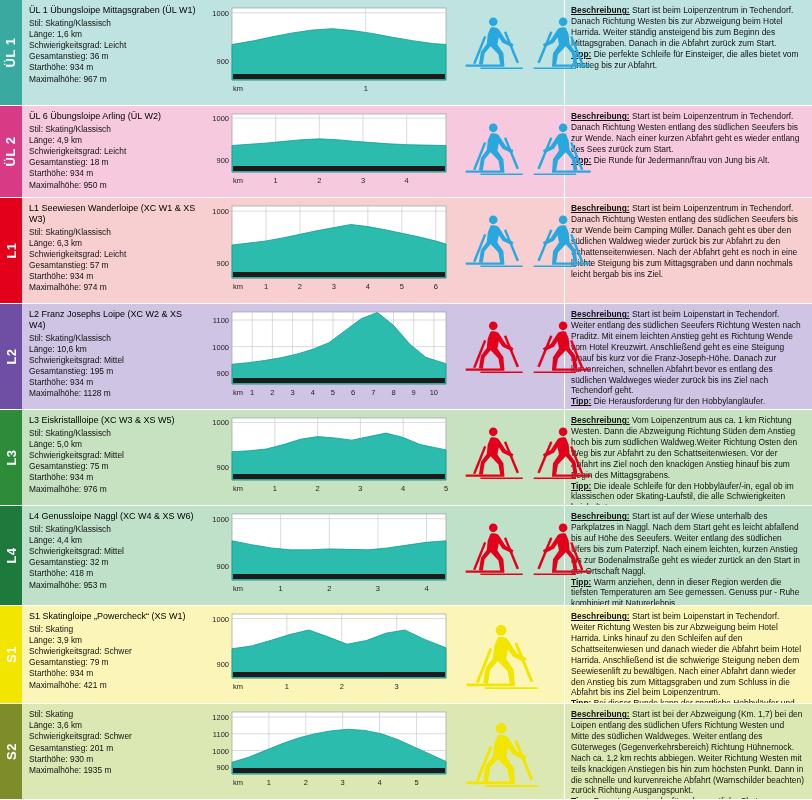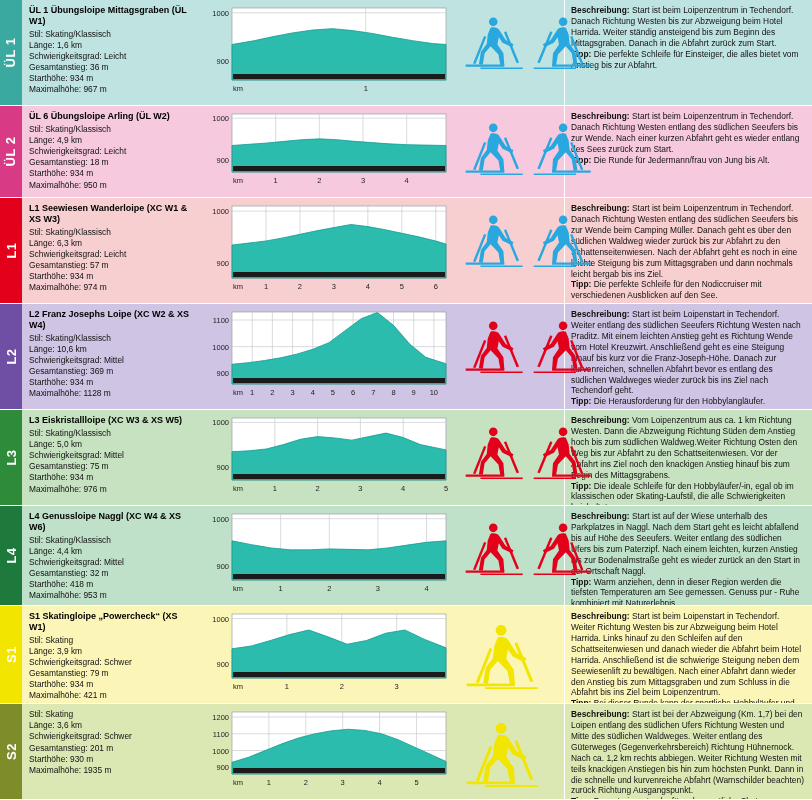--- a/index.html
+++ b/index.html
@@ -37,21 +37,21 @@
     display: block;
   }
   .info {
     flex: 0 0 178px;
     padding: 5px 4px 4px 7px;
     font-size: 8.4px;
     line-height: 1.33;
     color: #111;
   }
   .info .title {
-    font-weight: bold;
+    font-weight: normal;
     font-size: 9px;
     margin-bottom: 2px;
     color: #000;
     line-height: 1.2;
   }
   .info .line { white-space: nowrap; }
   .profile {
     flex: 0 0 258px;
     position: relative;
     padding: 4px 2px 2px 2px;
@@ -61,21 +61,21 @@
     position: relative;
   }
   .desc {
     flex: 0 0 248px;
     padding: 5px 8px 4px 6px;
     font-size: 8.4px;
     line-height: 1.30;
     color: #111;
     border-left: 1px solid #fff;
   }
-  .desc b { font-weight: bold; }
+  .desc b { font-weight: bold; text-decoration: underline; }
   svg { display: block; }
 </style>
 </head>
 <body>
 
 <div id="sheet">
     <div class="row" style="background: rgb(191, 227, 224); height: 106px;">
       <div class="tab" style="background: rgb(58, 169, 160);">
         <span>ÜL 1</span>
       </div>
@@ -243,33 +243,32 @@
               <path d="M48 21 L62 55 L59.4 55.6 L45.6 22 Z"></path>
               <path d="M24 26 L12 56 L14.6 56.6 L26.4 27 Z"></path>
               <path d="M4 57 L46 57 L46 59.4 L4 59.4 Z"></path>
               <path d="M20 60.2 L66 60.2 L66 62 L20 62 Z"></path>
             </g>
           </svg>
         </div>
       </div>
       <div class="desc">
         <div><b>Beschreibung:</b> Start ist beim Loipenzentrum in Techendorf. Danach Richtung Westen entlang des südlichen Seeufers bis zur Wende beim Camping Müller. Danach geht es über den südlichen Waldweg wieder zurück bis zur Abfahrt zu den Schattenseitenwiesen. Nach der Abfahrt geht es noch in eine leichte Steigung bis zum Mittagsgraben und dann nochmals leicht bergab bis ins Ziel.</div>
-        <div><b>Tipp:</b> Die perfekte Schleife für den Nodiccruiser mit verschiedenen Ausblicken auf den See.</div>
       </div>
     </div>
     <div class="row" style="background: rgb(207, 196, 227); height: 106px;">
       <div class="tab" style="background: rgb(110, 79, 163);">
         <span>L2</span>
       </div>
       <div class="info">
         <div class="title">L2 Franz Josephs Loipe (XC W2 &amp; XS W4)</div>
         <div class="line">Stil: Skating/Klassisch</div>
         <div class="line">Länge: 10,6 km</div>
         <div class="line">Schwierigkeitsgrad: Mittel</div>
-        <div class="line">Gesamtanstieg: 369 m</div>
+        <div class="line">Gesamtanstieg: 195 m</div>
         <div class="line">Starthöhe: 934 m</div>
         <div class="line">Maximalhöhe: 1128 m</div>
       </div>
       <div class="profile">
         <svg width="250" height="90" viewBox="0 0 250 90">
           <rect x="30" y="4" width="214" height="72" fill="#ffffff" stroke="#9aa0a6" stroke-width="0.7"></rect>
           <line x1="30" y1="65.33333333333333" x2="244" y2="65.33333333333333" stroke="#c8ccd0" stroke-width="0.7"></line>
           <text x="27" y="68.33333333333333" text-anchor="end" font-size="7.5" fill="#222" font-family="&quot;Liberation Sans&quot;, sans-serif">900</text>
           <line x1="30" y1="38.66666666666667" x2="244" y2="38.66666666666667" stroke="#c8ccd0" stroke-width="0.7"></line>
           <text x="27" y="41.66666666666667" text-anchor="end" font-size="7.5" fill="#222" font-family="&quot;Liberation Sans&quot;, sans-serif">1000</text>

